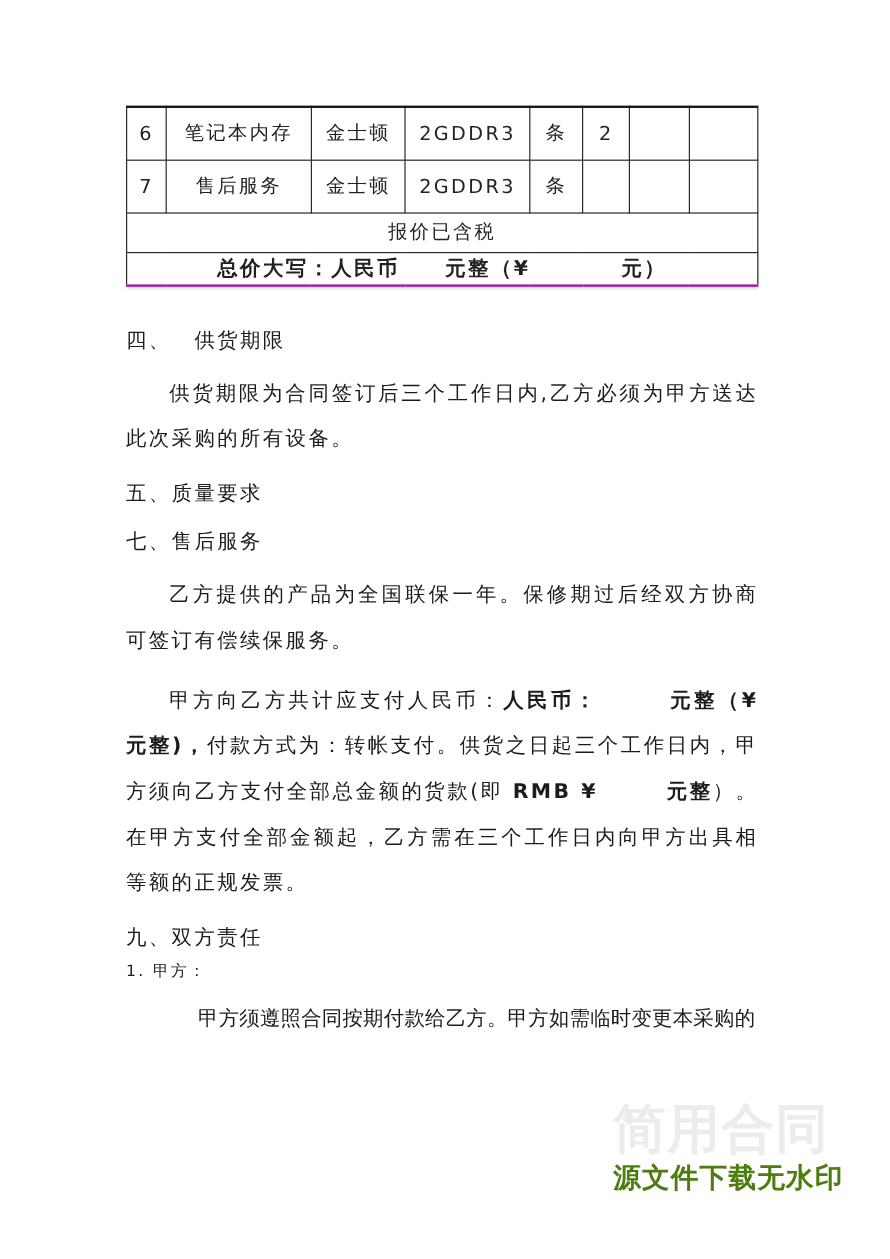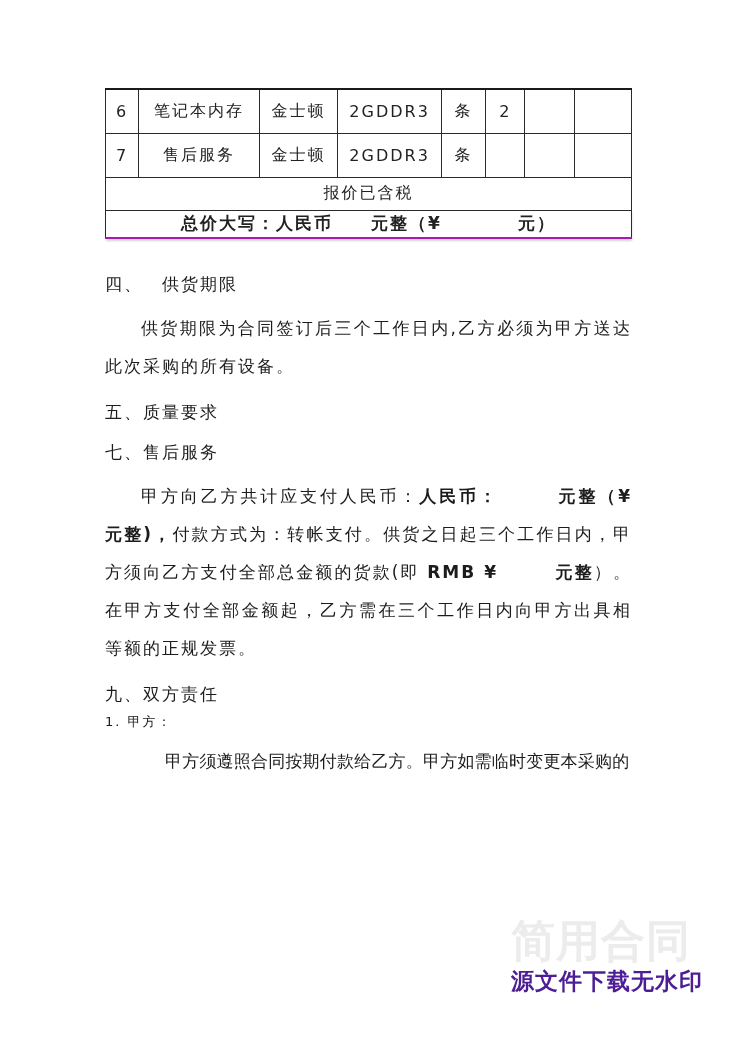--- a/index.html
+++ b/index.html
@@ -78,21 +78,21 @@
     letter-spacing:1px;
     color:#ececec;
     white-space:nowrap;
   }
   .watermark-subtitle {
     position:absolute;
     left:511px; top:966px;
     font-size:23px;
     font-weight:bold;
     letter-spacing:1px;
-    color:#4c1d95;
+    color:#4d7c0f;
     white-space:nowrap;
   }
 </style>
 </head>
 <body>
 
 <div class="page">
   <div class="content">
 
     <table class="quote">
@@ -135,20 +135,21 @@
         </tr>
       </tbody>
     </table>
 
     <div class="sec-heading">四、　供货期限</div>
     <div class="para">供货期限为合同签订后三个工作日内,乙方必须为甲方送达此次采购的所有设备。</div>
 
     <div class="sec-heading tight">五、质量要求</div>
 
     <div class="sec-heading tight">七、售后服务</div>
+    <div class="para">乙方提供的产品为全国联保一年。保修期过后经双方协商可签订有偿续保服务。</div>
 
     <div class="para">
       <span>甲方向乙方共计应支付人民币：</span><span class="b">人民币：　　　元整（¥　　　　元整)，</span><span>付款方式为：转帐支付。供货之日起三个工作日内，甲方须向乙方支付全部总金额的货款(即 </span><span class="b">RMB ¥　　　元整</span><span>）。在甲方支付全部金额起，乙方需在三个工作日内向甲方出具相等额的正规发票。</span>
     </div>
 
     <div class="sec-heading tight sec9-heading">九、双方责任</div>
     <div class="sub-item">1. 甲方：</div>
     <div class="para last">甲方须遵照合同按期付款给乙方。甲方如需临时变更本采购的</div>
 
   </div>

